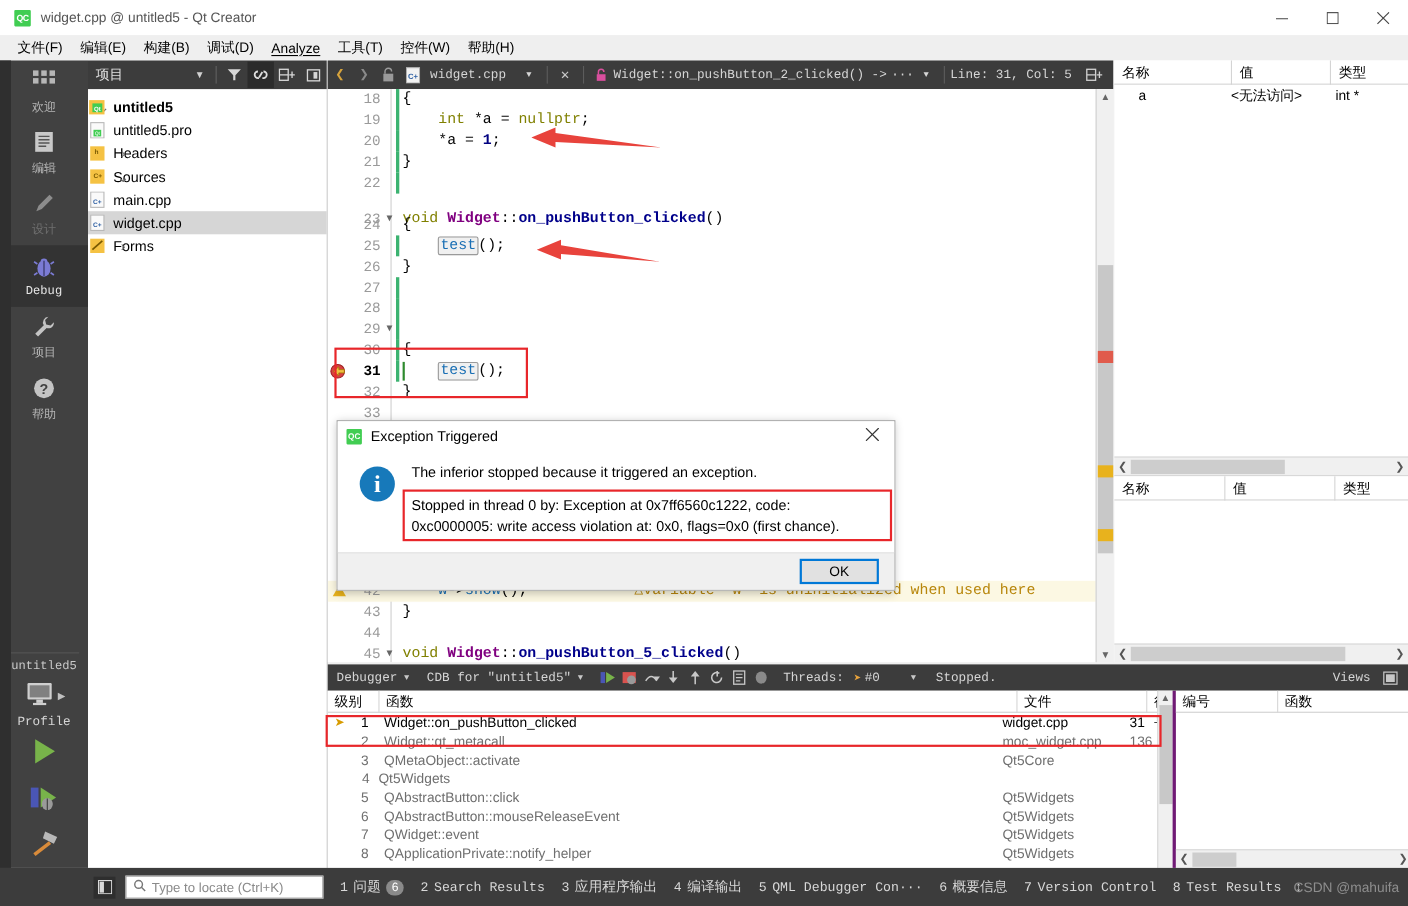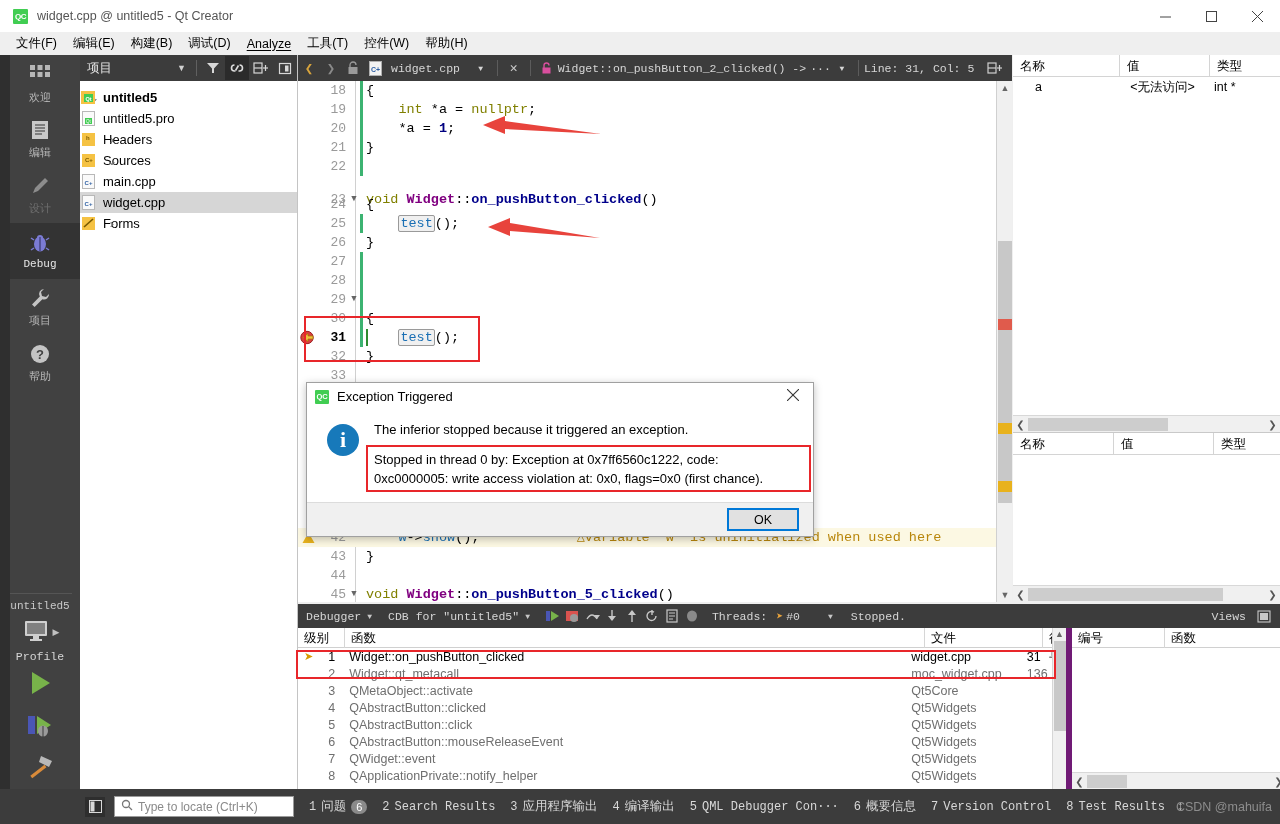--- a/index.html
+++ b/index.html
@@ -189,21 +189,21 @@
   #dbgbar .caret { margin-left: 6px; font-size: 8px; color: #c8c8c8; }
   #dbgbar .ti { width: 20px; height: 24px; display:flex; align-items:center; justify-content:center; }
   #dbgbar .grow { flex: 1; }
 
   
   #stackpane {
     position: absolute; left: 298px; top: 628px; width: 982px; height: 207px;
     background: #ffffff; display: flex;
   }
   #stacktable { width: 768px; height: 161px; position: relative; }
-  #stackright { width: 214px; height: 161px; border-left: 6px solid #701a75; position: relative; }
+  #stackright { width: 214px; height: 161px; border-left: 3px solid #701a75; position: relative; }
   .sthdr {
     height: 20px; background: #fff; border-bottom: 1px solid #d0d0d0;
     display: flex; align-items: center; font-size: 12.5px;
   }
   .sthdr .c { height: 20px; line-height: 20px; padding-left: 6px; position: relative; }
   .sthdr .c + .c { border-left: 1px solid #d6d6d6; }
   .strow { height: 17px; display: flex; align-items: center; font-size: 12.5px; color: #6f6f6f; }
   .strow.cur { color: #000; }
   .strow .lv { width: 46px; text-align: right; padding-right: 8px; }
   .strow .fnc { width: 580px; padding-left: 6px; white-space: nowrap; overflow: hidden; }
@@ -636,21 +636,21 @@
 
     <div style="height:378px;border-bottom:1px solid #c9c9c9;position:relative;">
       <div class="dockhdr">
         <div class="c" style="width:106px;">名称</div>
         <div class="c" style="width:90px;">值</div>
         <div class="c" style="flex:1;">类型</div>
       </div>
       <div id="localsrows">
           <div class="dockrow">
             <div style="width: 106px; padding-left: 22px;">a</div>
-            <div style="width: 90px; text-align: center; padding-right: 3px;">&lt;无法访问&gt;</div>
+            <div style="width: 90px; text-align: left; padding-right: 3px;">&lt;无法访问&gt;</div>
             <div style="flex: 1 1 0%; padding-left: 5px;">int *</div>
           </div>
         </div>
       <div class="hscroll" style="position:absolute;bottom:0;left:0;width:267px;">
         <div class="ar">❮</div>
         <div class="track">
             <div class="bar" style="width:140px;"></div>
           </div>
         <div class="ar">❯</div>
       </div>
@@ -775,21 +775,20 @@
             <div class="lin">136</div>
           </div>
           <div class="strow" style="position: relative;">
             <div class="lv">3</div>
             <div class="fnc">QMetaObject::activate</div>
             <div class="fil">Qt5Core</div>
             <div class="lin"></div>
           </div>
           <div class="strow" style="position: relative;">
             <div class="lv">4</div>
-            <div class="fnc">QAbstractButton::clicked</div>
             <div class="fil">Qt5Widgets</div>
             <div class="lin"></div>
           </div>
           <div class="strow" style="position: relative;">
             <div class="lv">5</div>
             <div class="fnc">QAbstractButton::click</div>
             <div class="fil">Qt5Widgets</div>
             <div class="lin"></div>
           </div>
           <div class="strow" style="position: relative;">

